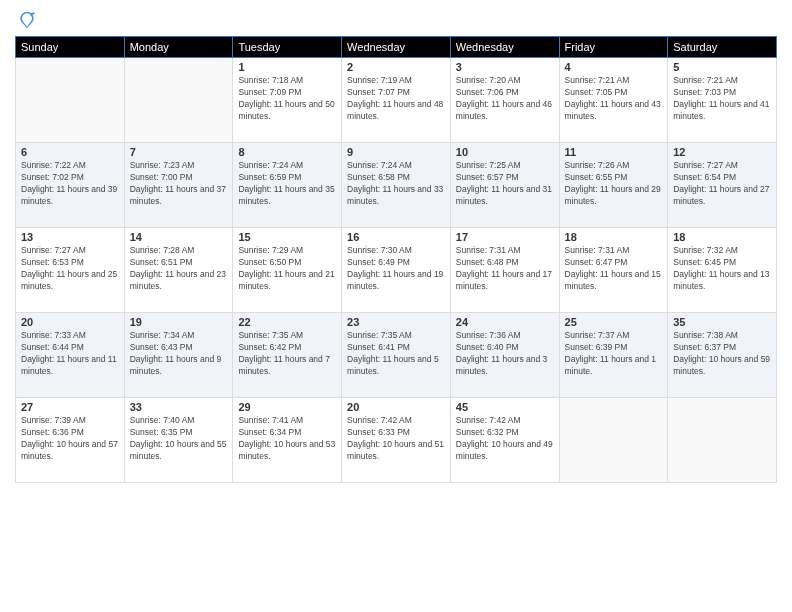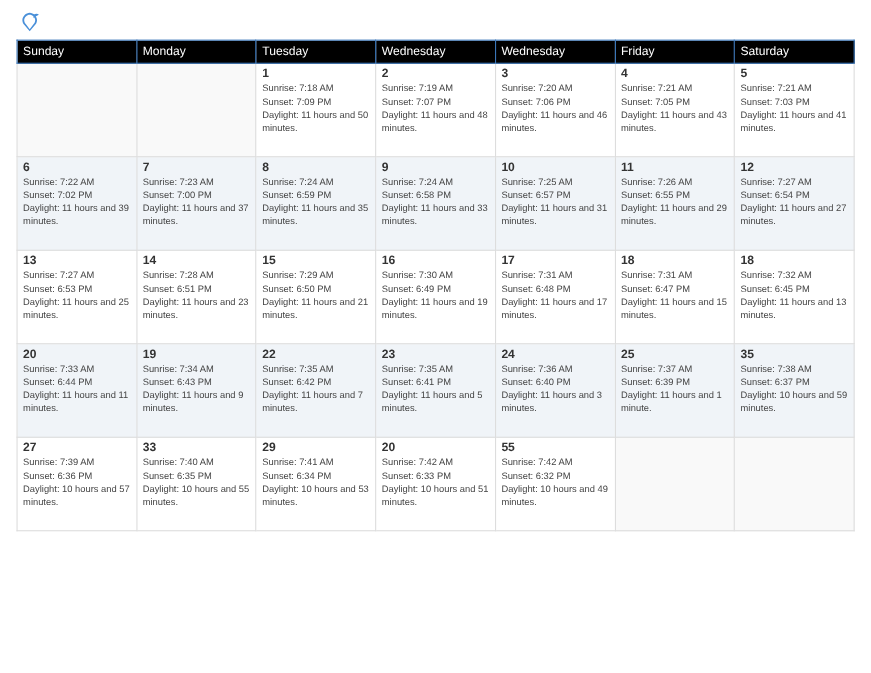--- a/index.html
+++ b/index.html
@@ -264,21 +264,21 @@
           </td>
           <td>
             <span class="day-number">29</span>
             <div class="day-info">Sunrise: 7:41 AM<br>Sunset: 6:34 PM<br>Daylight: 10 hours and 53 minutes.</div>
           </td>
           <td>
             <span class="day-number">20</span>
             <div class="day-info">Sunrise: 7:42 AM<br>Sunset: 6:33 PM<br>Daylight: 10 hours and 51 minutes.</div>
           </td>
           <td>
-            <span class="day-number">55</span>
+            <span class="day-number">45</span>
             <div class="day-info">Sunrise: 7:42 AM<br>Sunset: 6:32 PM<br>Daylight: 10 hours and 49 minutes.</div>
           </td>
           <td class="empty"></td>
           <td class="empty"></td>
         </tr>
       </tbody>
   </table>
 </div>
 
 </body></html>

